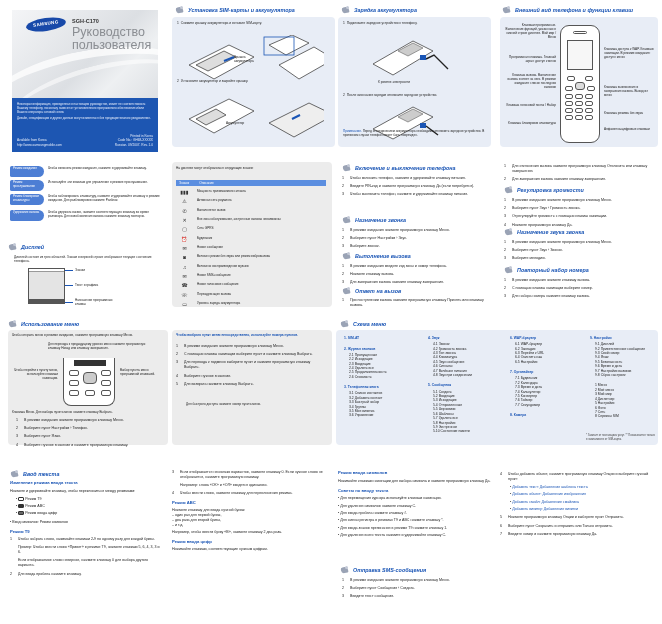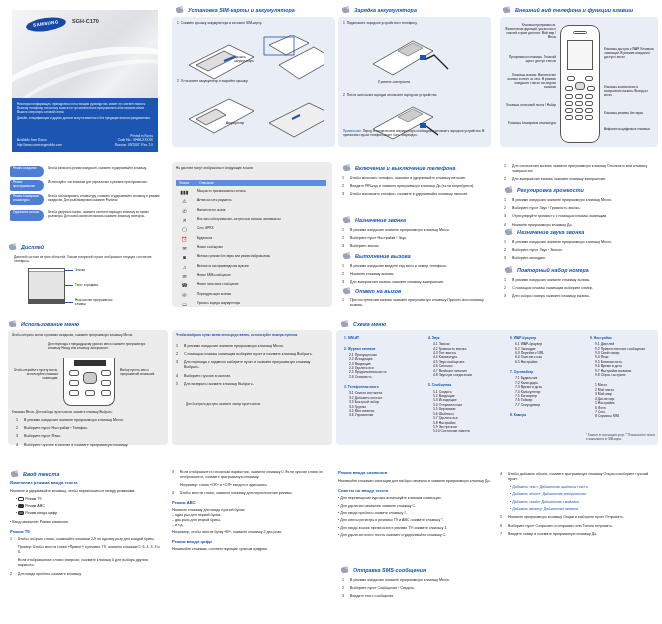--- a/index.html
+++ b/index.html
@@ -44,20 +44,21 @@
 .tab-label{position:absolute;left:10px;width:34px;height:11px;background:#4d7ed4;color:#fff;font-size:3px;padding:1px 3px;border-radius:2px 6px 6px 2px;line-height:1.2}
 </style>
 </head>
 <body>
 
 <div id="cover" class="abs">
   <div class="wave"></div>
   <div class="wave2"></div>
   <div id="logo">SAMSUNG</div>
   <div id="model">SGH-C170</div>
+  <div id="guide-title" style="width:80px">Руководство пользователя</div>
   <div id="blue-band">
     <div class="b">Некоторая информация, приведенная в настоящем руководстве, может не соответствовать Вашему телефону, поскольку зависит от установленного программного обеспечения и/или Вашего оператора сотовой связи.</div>
     <div class="b">Дизайн, спецификации и другие данные могут изменяться без предварительного уведомления.</div>
     <div class="foot">
       <div>Available from Korea</div>
       <div>http://www.samsungmobile.com</div>
     </div>
     <div class="foot-r">
       <div>Printed in Korea</div>
       <div>Code No.: GH68-XXXXX</div>

